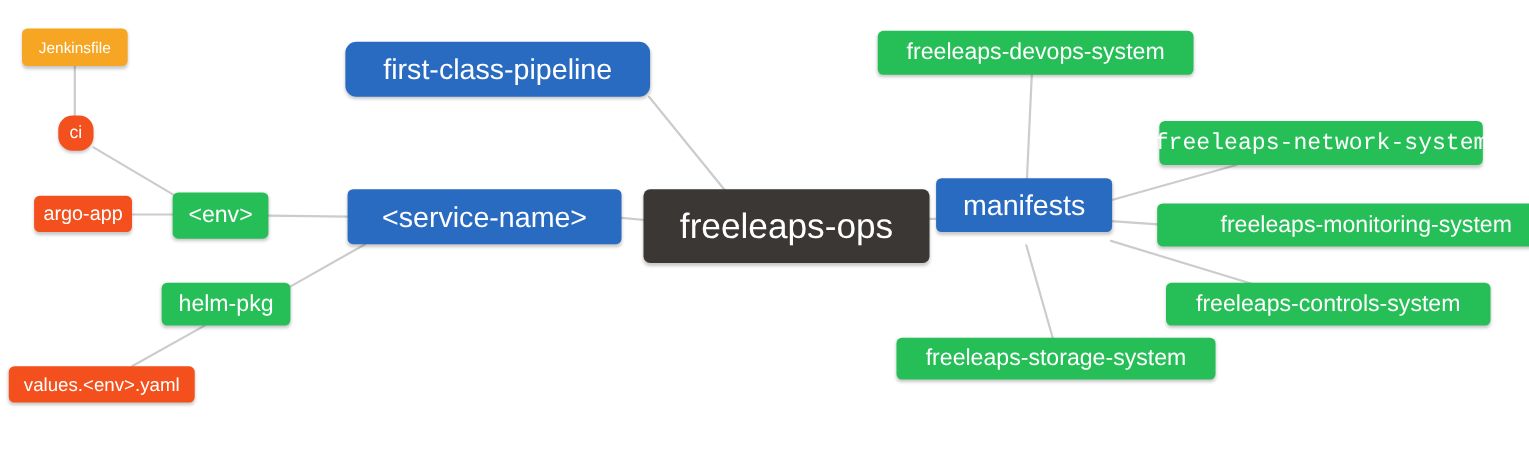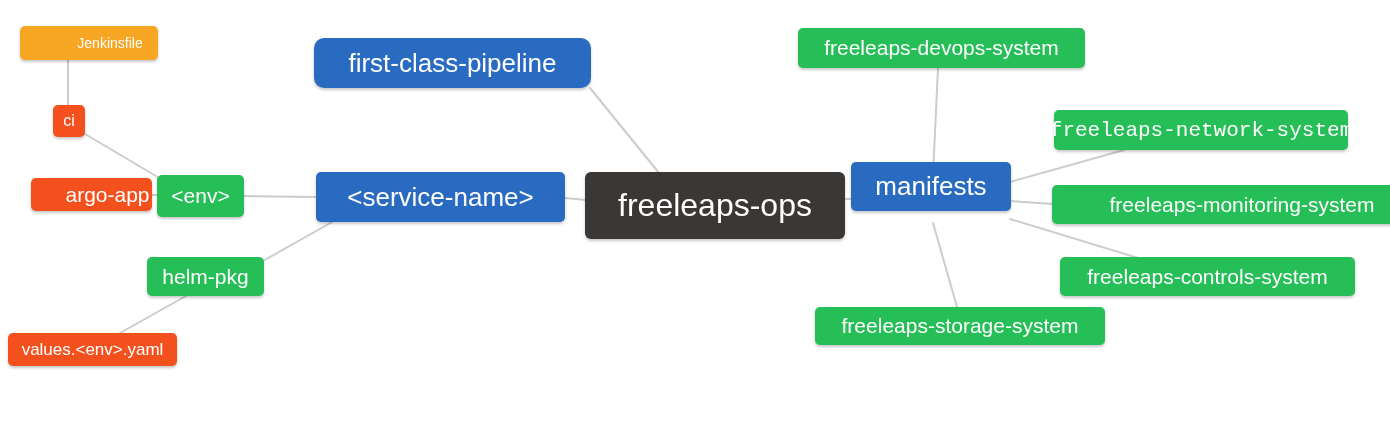--- a/index.html
+++ b/index.html
@@ -32,21 +32,21 @@
     display: flex;
     align-items: center;
     justify-content: center;
     color: #ffffff;
     border-radius: 5px;
     box-shadow: 0 2px 3px rgba(0,0,0,0.22);
     white-space: nowrap;
     cursor: pointer;
     user-select: none;
   }
-  .c-amber { background: #f6a623; padding-left: 42px; }
+  .c-amber { background: #f6a623; }
   .c-red   { background: #f4501e; }
   .c-green { background: #26bf57; }
   .c-blue  { background: #2a6bc2; }
   .c-dark  { background: #3b3735; border-radius: 6px; }
 </style>
 </head>
 <body>
 
 <div class="canvas">
 
@@ -61,22 +61,22 @@
     <line x1="565" y1="198" x2="586" y2="200"></line>
     <line x1="845" y1="199" x2="852" y2="199"></line>
     <line x1="938" y1="68" x2="933" y2="175"></line>
     <line x1="1010" y1="182" x2="1124" y2="150"></line>
     <line x1="1010" y1="201" x2="1053" y2="204"></line>
     <line x1="1010" y1="219" x2="1138" y2="258"></line>
     <line x1="933" y1="223" x2="957" y2="307"></line>
   </svg>
 
   <div class="node c-amber" style="left:20px;  top:26px;  width:96px;  height:34px; font-size:14px;">Jenkinsfile</div>
-  <div class="node c-red" style="left:53px;  top:105px; width:32px;  height:32px; font-size:16px;">ci</div>
-  <div class="node c-red" style="left:31px;  top:178px; width:89px;  height:33px; font-size:21px;padding-left:32px;">argo-app</div>
+  <div class="node c-red" style="left:53px;  top:105px; width:32px;  height:32px; font-size:16px;border-radius:13px;">ci</div>
+  <div class="node c-red" style="left:31px;  top:178px; width:89px;  height:33px; font-size:18px;">argo-app</div>
   <div class="node c-green" style="left:157px; top:175px; width:87px;  height:42px; font-size:21px;">&lt;env&gt;</div>
   <div class="node c-green" style="left:147px; top:257px; width:117px; height:39px; font-size:21px;">helm-pkg</div>
   <div class="node c-red" style="left:8px;   top:333px; width:169px; height:33px; font-size:17px;">values.&lt;env&gt;.yaml</div>
   <div class="node c-blue" style="left:314px; top:38px;  width:277px; height:50px; font-size:26px;border-radius:10px;">first-class-pipeline</div>
   <div class="node c-blue" style="left:316px; top:172px; width:249px; height:50px; font-size:26px;">&lt;service-name&gt;</div>
   <div class="node c-dark" style="left:585px; top:172px; width:260px; height:67px; font-size:32px;">freeleaps-ops</div>
   <div class="node c-blue" style="left:851px; top:162px; width:160px; height:49px; font-size:26px;">manifests</div>
   <div class="node c-green" style="left:798px; top:28px;  width:287px; height:40px; font-size:21px;text-align:center;">freeleaps-devops-system</div>
   <div class="node c-green" style="left:1054px;top:110px; width:294px; height:40px; font-size:21px;font-family:Liberation Mono, monospace;">freeleaps-network-system</div>
   <div class="node c-green" style="left:1052px;top:185px; width:380px; height:39px; font-size:21px;">freeleaps-monitoring-system</div>

